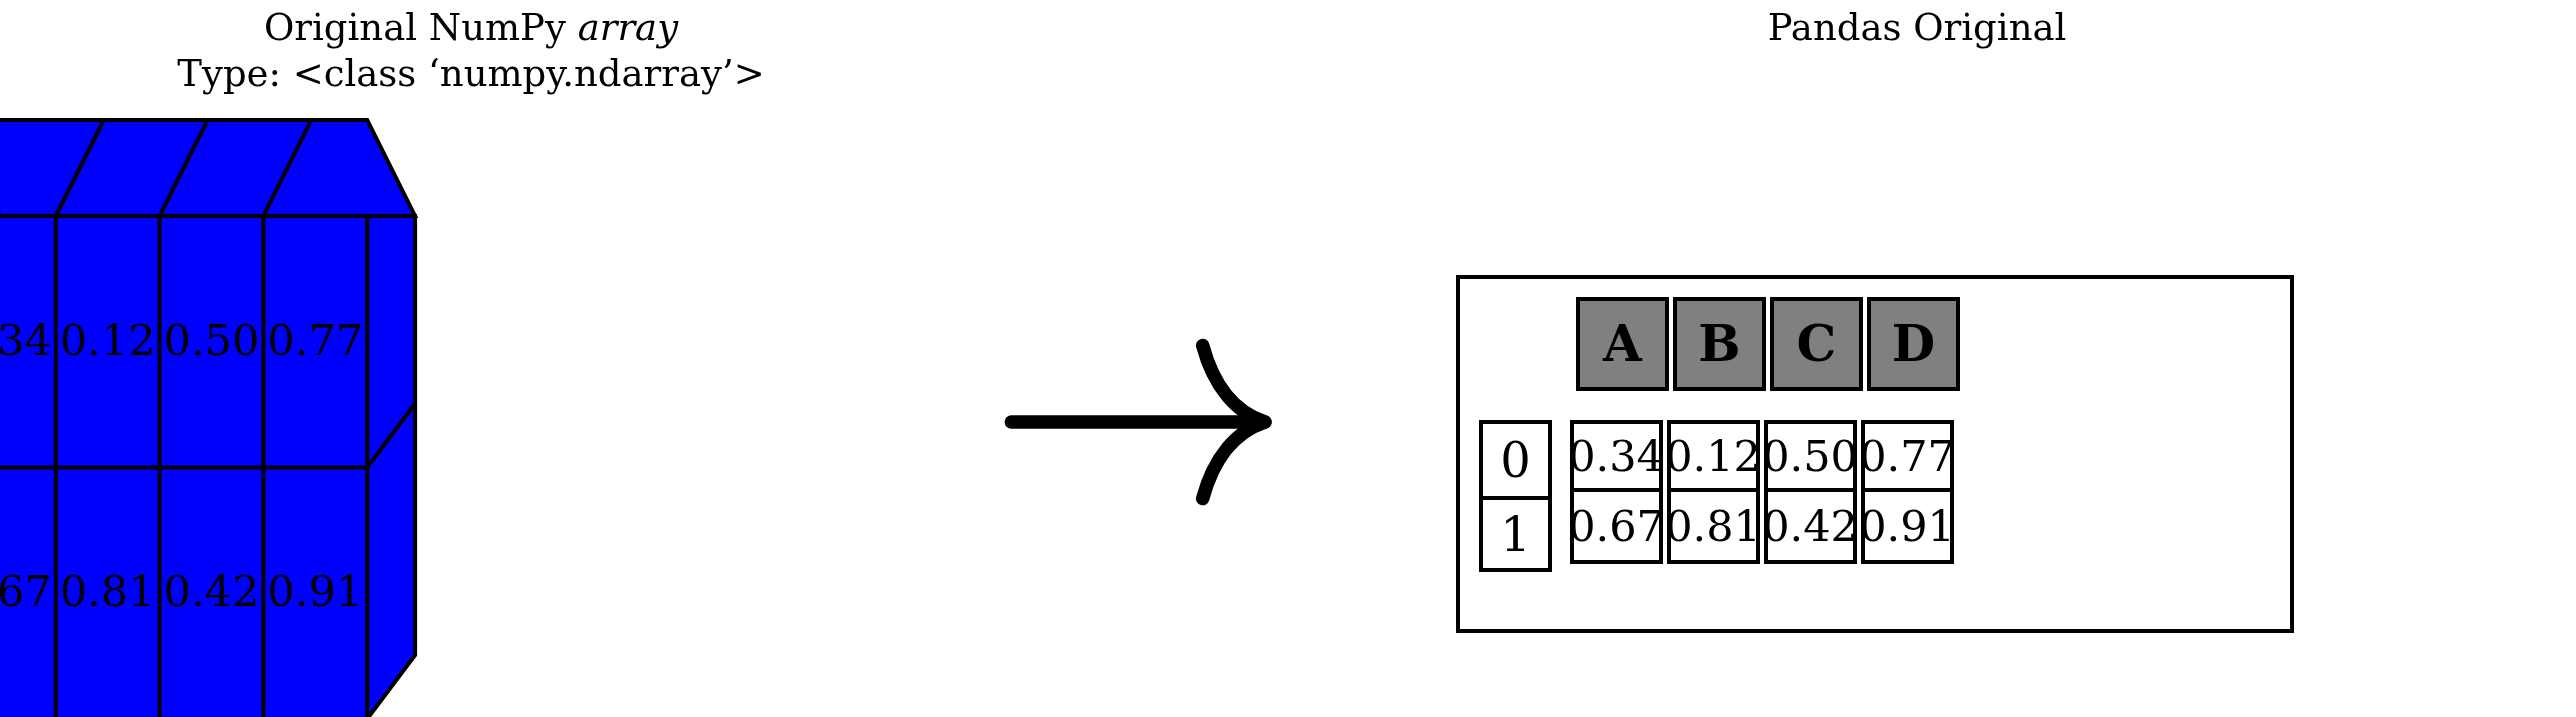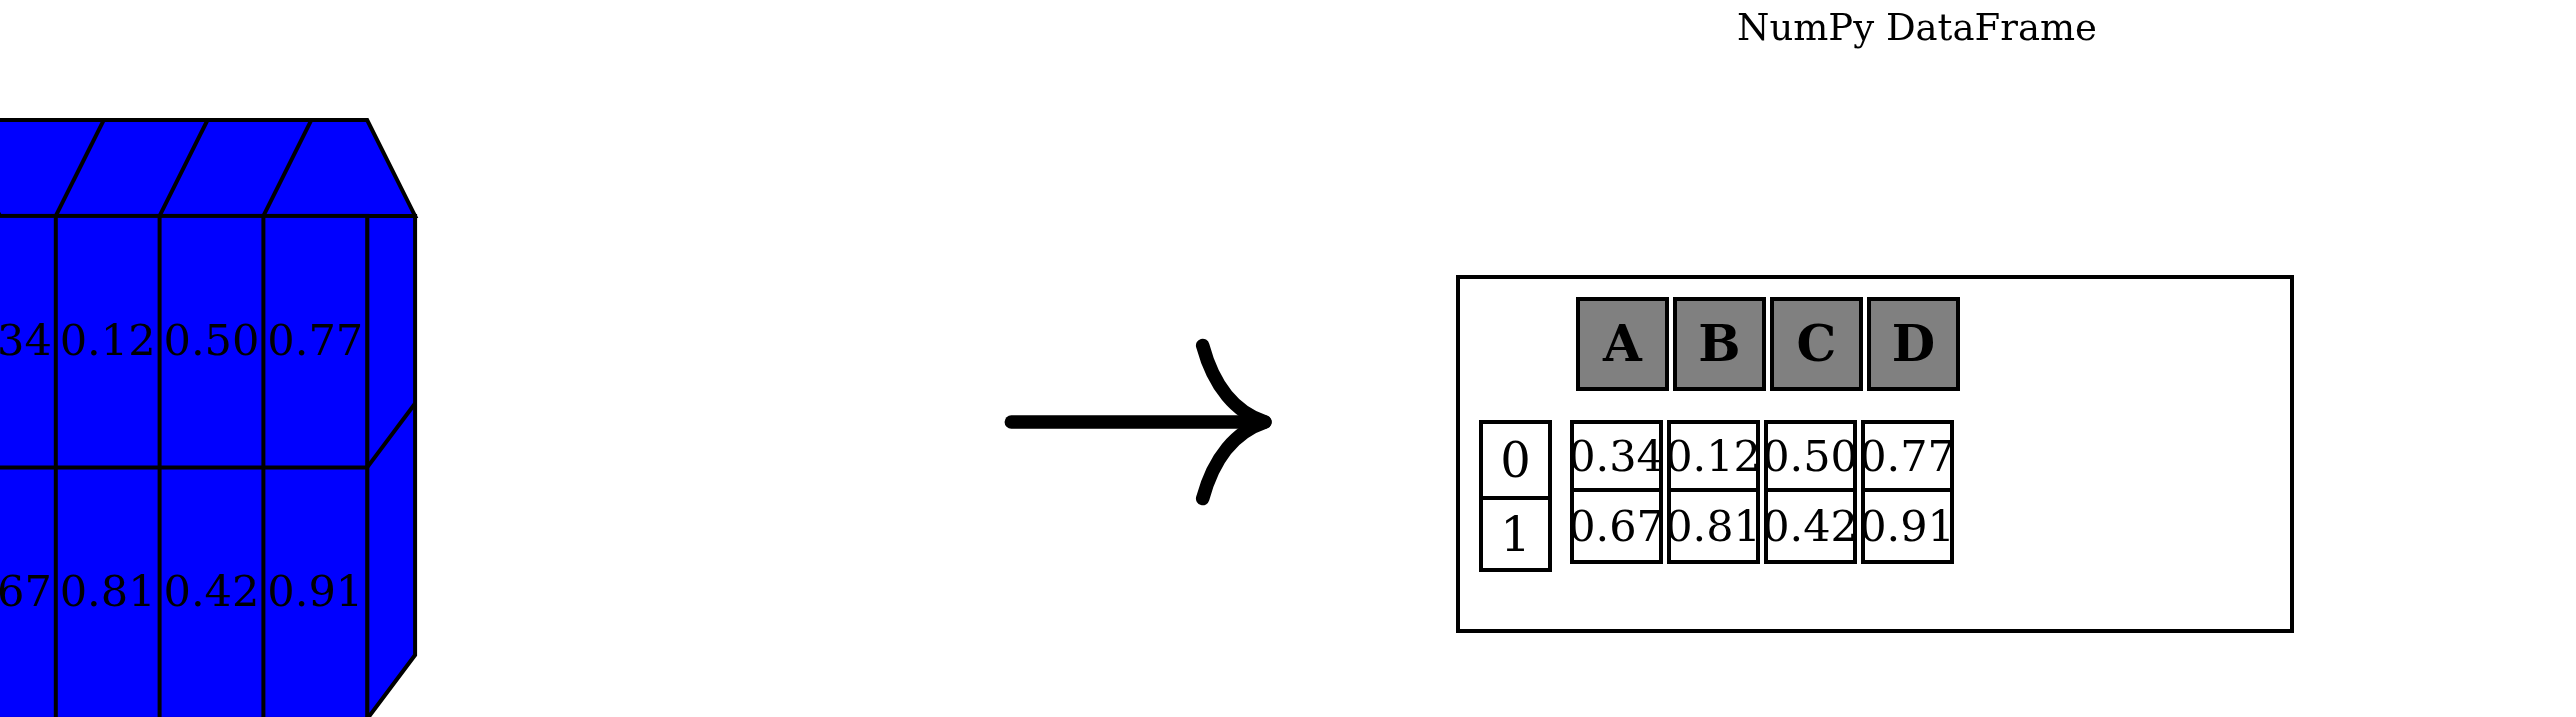--- a/index.html
+++ b/index.html
@@ -137,24 +137,26 @@
     font-size: 43px;
     background: #ffffff;
   }
   .df-cell:last-child { margin-right: 0; }
   .df-row + .df-row .df-cell { border-top: none; }
 </style>
 </head>
 <body>
 
 <div class="title-block" id="title-left">
+  <div class="title-line-1"><span>Original NumPy </span><span class="it">array</span></div>
+  <div class="title-line-2">Type: &lt;class ‘numpy.ndarray’&gt;</div>
 </div>
 
 <div class="title-block" id="title-right">
-  <div class="title-line-1">NumPy DataFrame</div>
+  <div class="title-line-1">Pandas Original</div>
 </div>
 
 <div id="numpy-cube">
   <svg width="511" height="623" viewBox="0 0 640 780" xmlns="http://www.w3.org/2000/svg">
     <g stroke="#000000" stroke-width="5" stroke-linejoin="miter">
 
       <polygon points="60,130 580,130 520,10 0,10" fill="#0000FF"></polygon>
 
       <polygon points="520,130 580,130 580,680 520,760" fill="#0000FF"></polygon>
 

